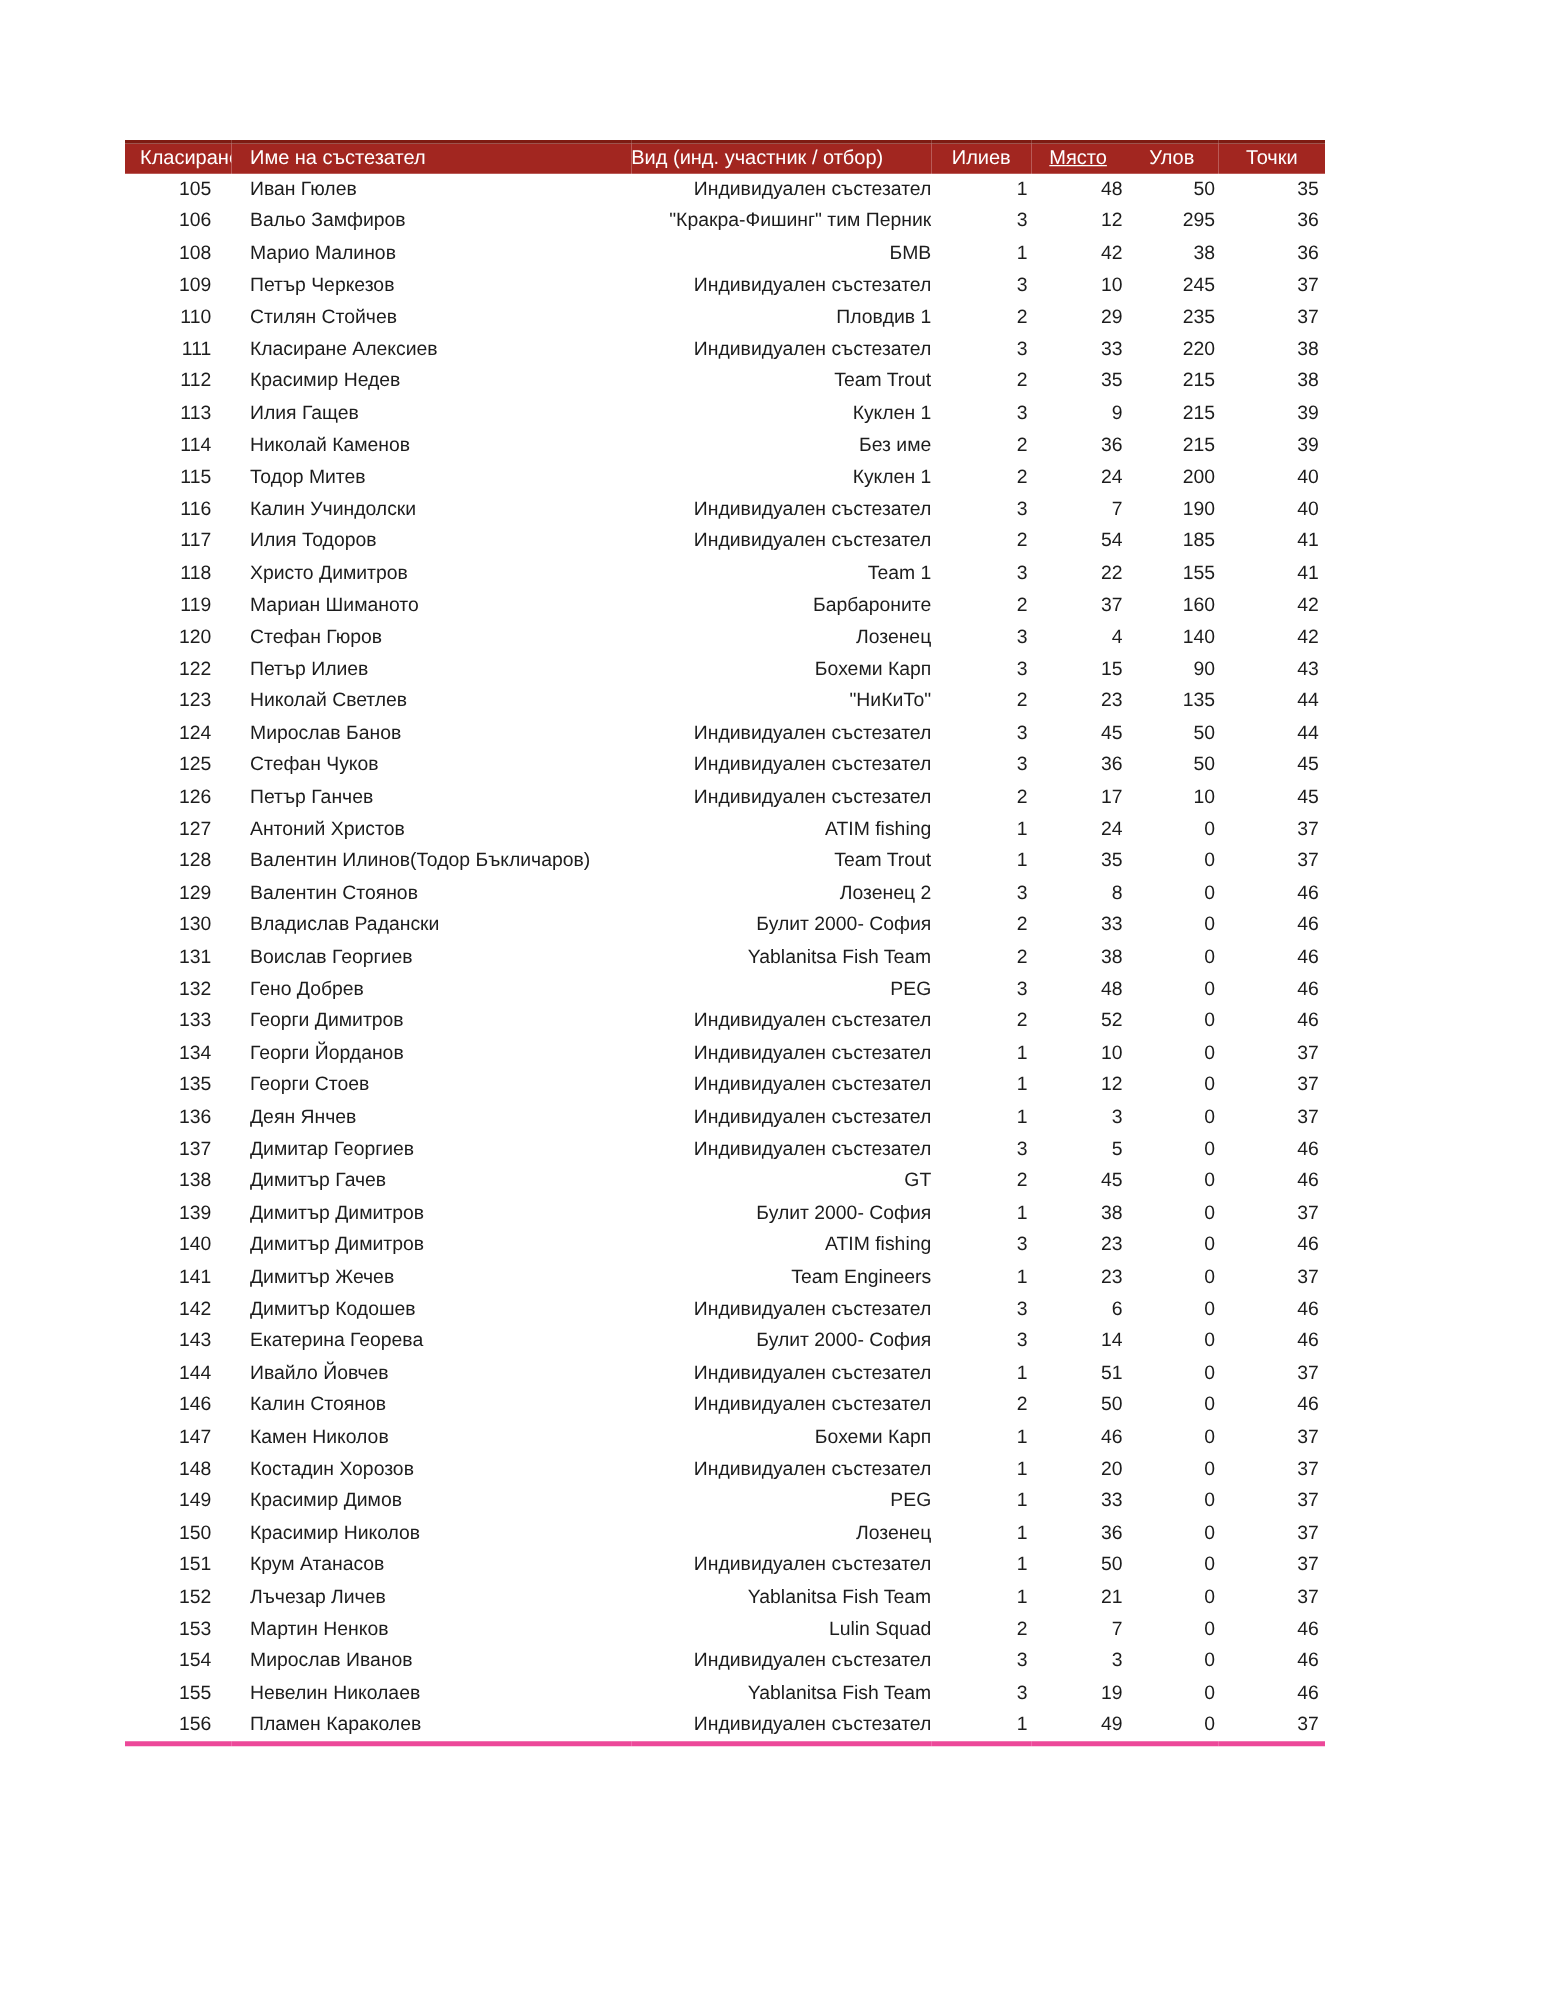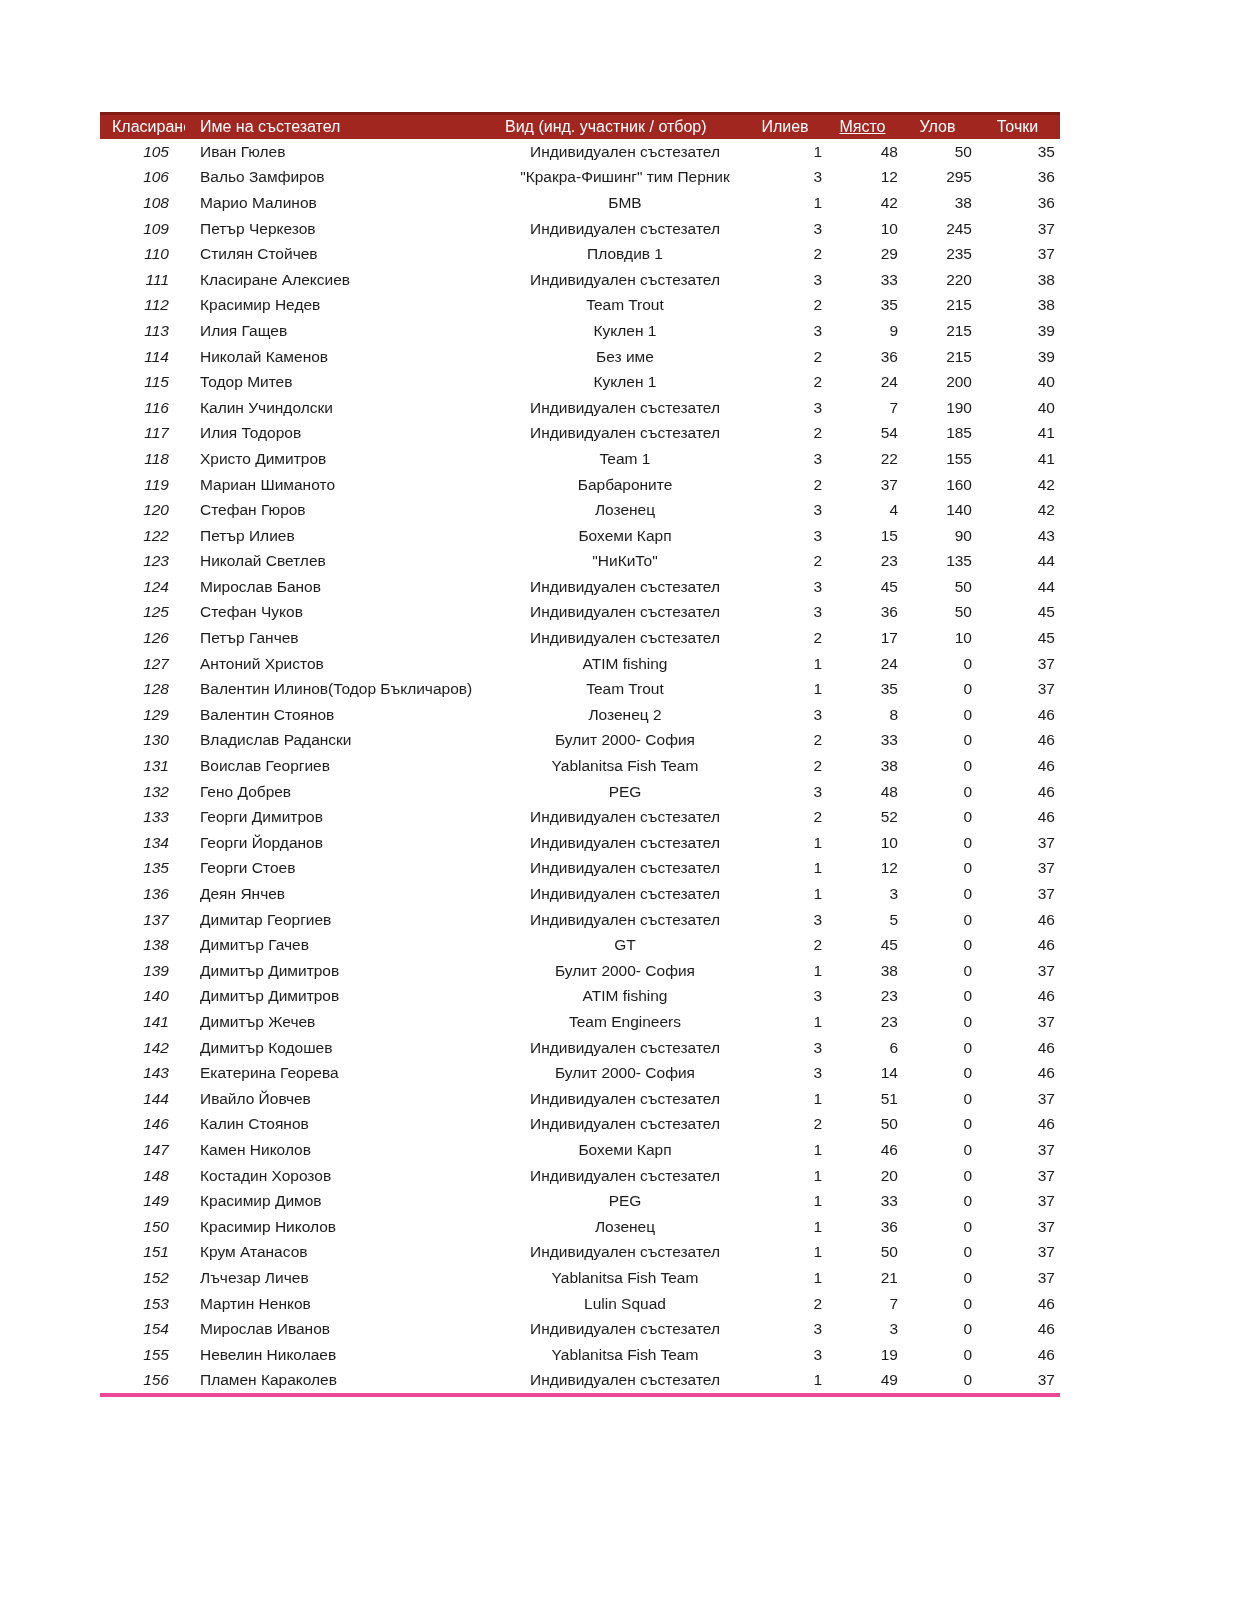--- a/index.html
+++ b/index.html
@@ -55,23 +55,23 @@
   th.h-catch  { text-align: center; }
   th.h-points { text-align: center; }
 
   tbody td {
     height: 25.6px;
     padding: 0;
     white-space: nowrap;
     overflow: hidden;
     font-size: 15.5px;
   }
-  td.rank   { text-align: right; padding-right: 16px; font-style: italic; }
+  td.rank   { text-align: right; padding-right: 16px; }
   td.name   { text-align: left;  padding-left: 15px; }
-  td.type   { text-align: center; }
+  td.type   { text-align: right; }
   td.sector { text-align: right; padding-right: 3px; }
   td.place  { text-align: right; padding-right: 2px; }
   td.catch  { text-align: right; padding-right: 3px; }
   td.points { text-align: right; padding-right: 5px; }
 
   tbody tr:last-child td {
     border-bottom: 4px solid #ec4899;
   }
 </style>
 </head>

